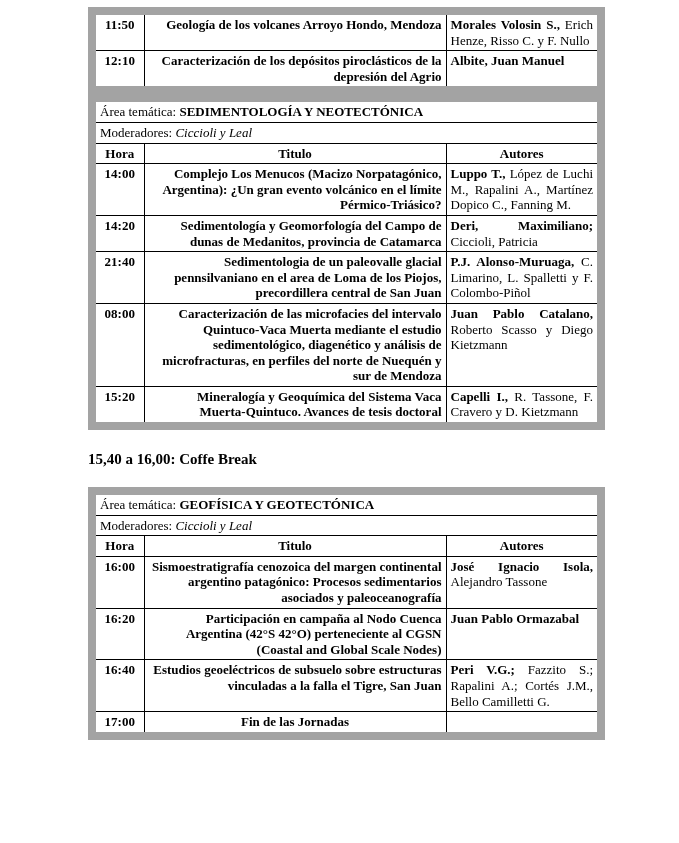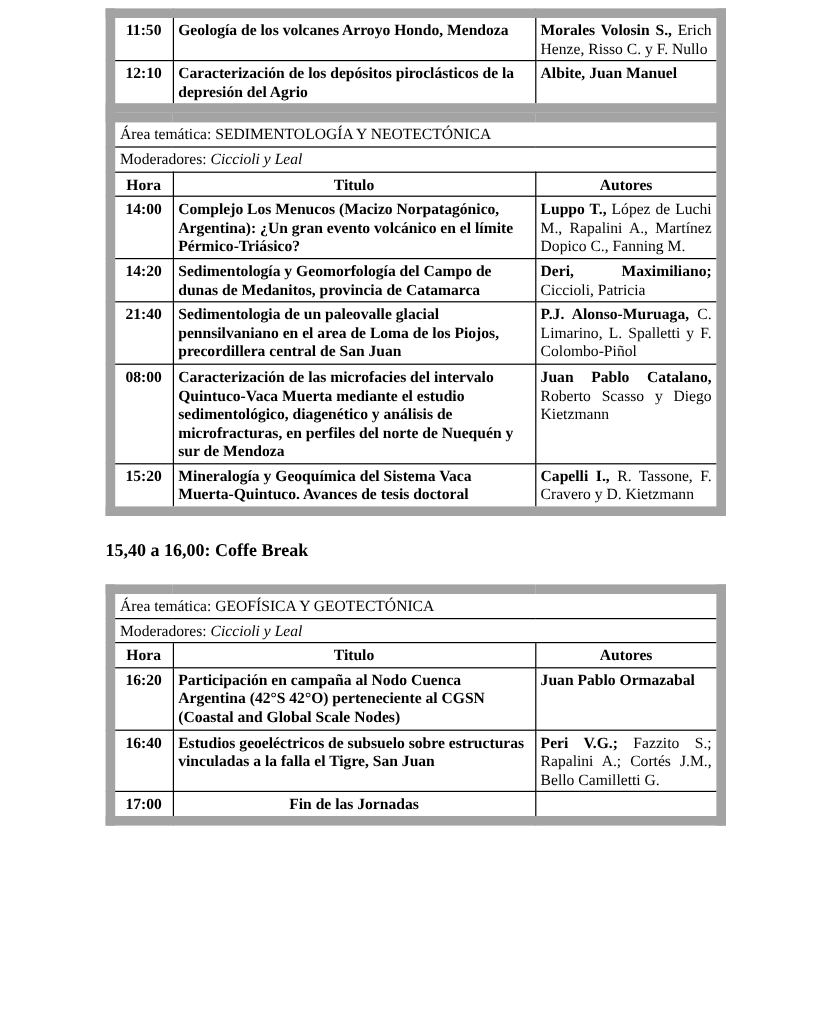--- a/index.html
+++ b/index.html
@@ -37,36 +37,36 @@
     overflow: hidden;
   }
   col.c-time    { width: 52px; }
   col.c-title   { width: 302px; }
   col.c-authors { width: 155px; }
   td.time {
     text-align: center;
     font-weight: bold;
   }
   td.title {
-    text-align: left;
+    text-align: right;
     font-weight: bold;
     padding: 2px 6px;
   }
   td.title.left {
     text-align: center;
   }
   td.authors {
     text-align: justify;
     padding: 2px 5px;
   }
   td.authors .lead { font-weight: bold; }
   td.meta {
     padding: 3px 6px;
   }
-  td.meta .area-value { font-weight: normal; }
+  td.meta .area-value { font-weight: bold; }
   td.meta .mod-value  { font-style: italic; }
   td.colhead {
     text-align: center;
     font-weight: bold;
     padding: 3px 4px;
   }
   .break-heading {
     font-size: 15px;
     font-weight: bold;
     margin: 21px 0 19px 0;
@@ -160,20 +160,25 @@
       </tr>
       <tr>
         <td class="meta" colspan="3"><span>Moderadores:</span> <span class="mod-value">Ciccioli y Leal</span></td>
       </tr>
       <tr>
         <td class="colhead">Hora</td>
         <td class="colhead">Titulo</td>
         <td class="colhead">Autores</td>
       </tr>
       <tr>
+        <td class="time">16:00</td>
+        <td class="title">Sismoestratigrafía cenozoica del margen continental argentino patagónico: Procesos sedimentarios asociados y paleoceanografía</td>
+        <td class="authors"><span class="lead">José Ignacio Isola,</span> <span>Alejandro Tassone</span></td>
+      </tr>
+      <tr>
         <td class="time">16:20</td>
         <td class="title">Participación en campaña al Nodo Cuenca Argentina (42°S 42°O) perteneciente al CGSN (Coastal and Global Scale Nodes)</td>
         <td class="authors"><span class="lead">Juan Pablo Ormazabal</span> <span></span></td>
       </tr>
       <tr>
         <td class="time">16:40</td>
         <td class="title">Estudios geoeléctricos de subsuelo sobre estructuras vinculadas a la falla el Tigre, San Juan</td>
         <td class="authors"><span class="lead">Peri V.G.;</span> <span>Fazzito S.; Rapalini A.; Cortés J.M., Bello Camilletti G.</span></td>
       </tr>
       <tr>

